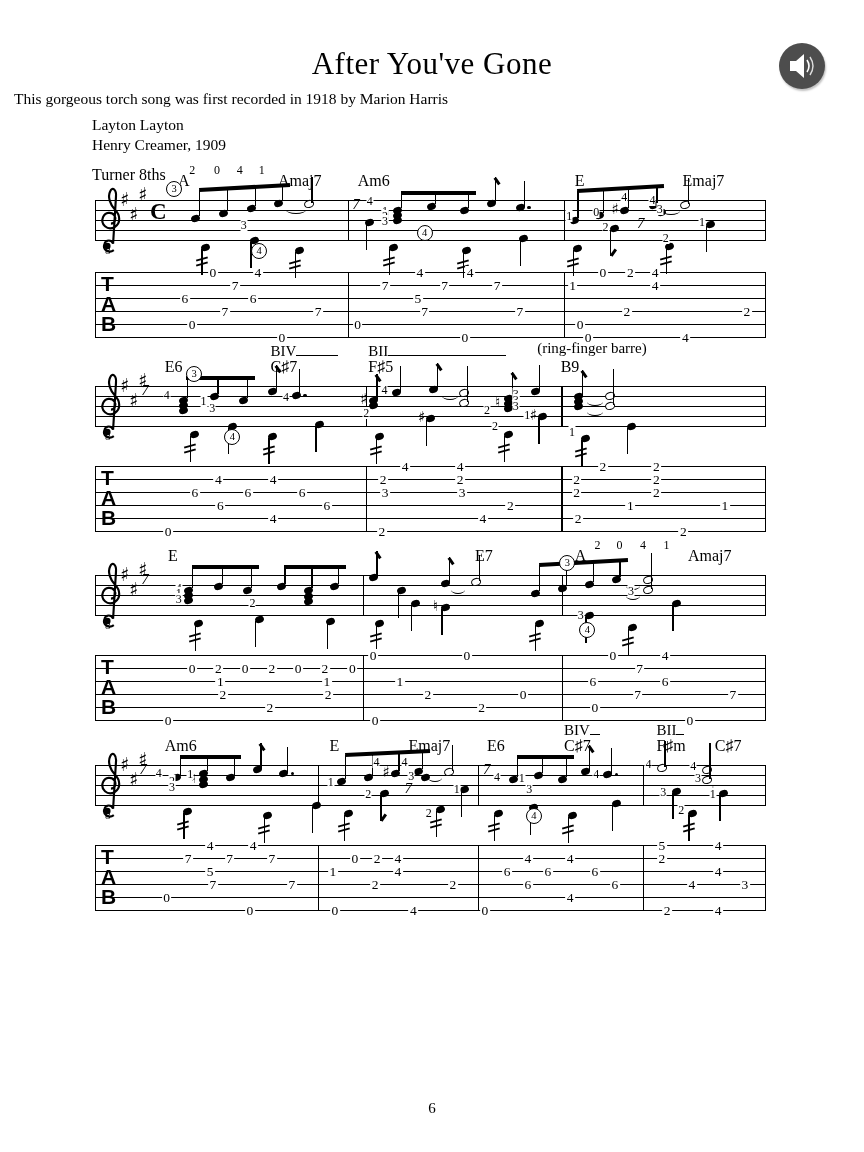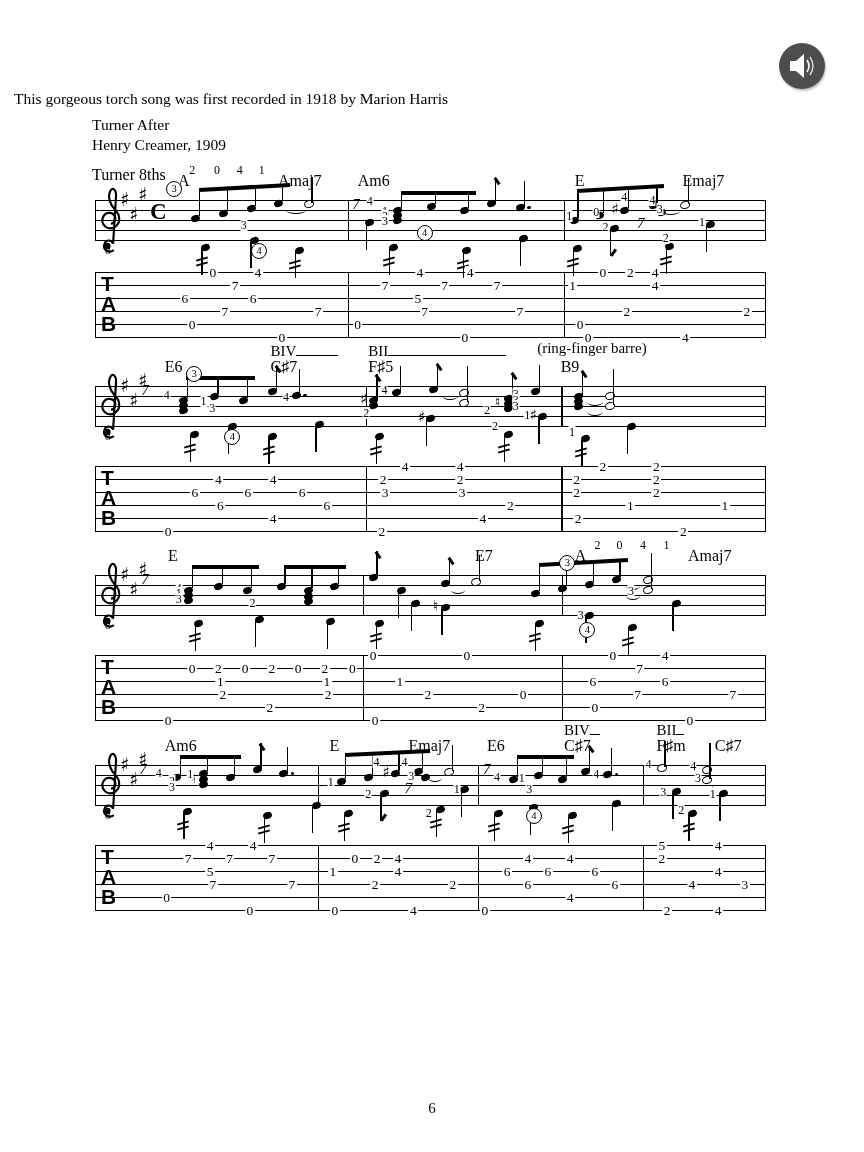--- a/index.html
+++ b/index.html
@@ -49,22 +49,23 @@
 <body>
 
 <div class="page">
   <button class="audio-btn" title="Play audio">
     <svg width="46" height="46" viewBox="0 0 46 46">
       <polygon points="11,18 17,18 25,11 25,35 17,28 11,28" fill="#ffffff"></polygon>
       <path d="M28 17 Q32 23 28 29" fill="none" stroke="#ffffff" stroke-width="1.6"></path>
       <path d="M31 14 Q37 23 31 32" fill="none" stroke="#dddddd" stroke-width="1.4"></path>
     </svg>
   </button>
+  <h1 class="title">After You've Gone</h1>
   <div class="subtitle s1">This gorgeous torch song was first recorded in 1918 by Marion Harris</div>
-  <div class="credit c1">Turner After</div>
+  <div class="credit c1">Layton Layton</div>
   <div class="credit c2">Henry Creamer, 1909</div>
   <div class="tempo">Turner 8ths</div>
   <div id="score">
       <div class="sline" style="left: 95px; top: 200px; width: 670px;"></div>
       <div class="sline" style="left: 95px; top: 210px; width: 670px;"></div>
       <div class="sline" style="left: 95px; top: 220px; width: 670px;"></div>
       <div class="sline" style="left: 95px; top: 230px; width: 670px;"></div>
       <div class="sline" style="left: 95px; top: 240px; width: 670px;"></div>
       <div class="bline" style="left: 94.5px; top: 200px; height: 41px;"></div>
       <div class="bline" style="left: 347.76px; top: 200px; height: 41px;"></div>

